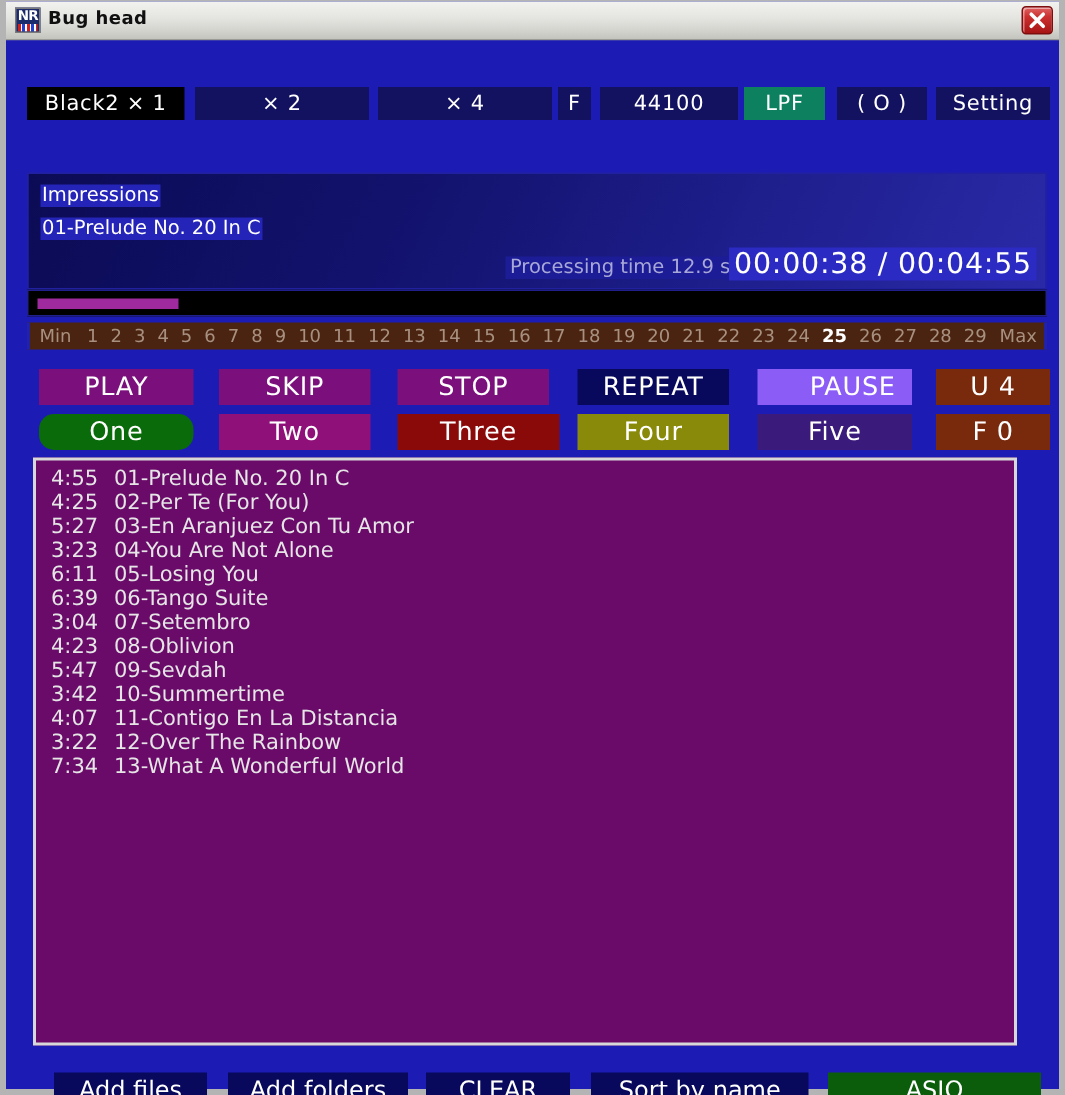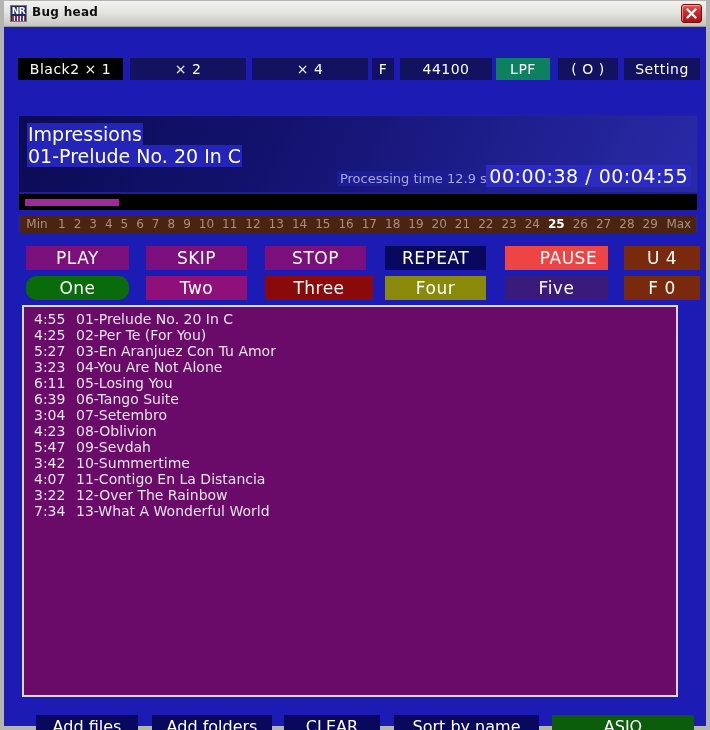--- a/index.html
+++ b/index.html
@@ -121,21 +121,21 @@
     position: absolute;
     left: 14px; top: 88px;
     width: 680px; height: 78px;
     background: linear-gradient(115deg, #0b0b55 0%, #131370 40%, #1f1f8f 72%, #2a2aa8 100%);
     box-sizing: border-box;
     border: 1px solid #2020a0;
   }
   .disp-label {
     position: absolute;
     font-family: "DejaVu Sans", "Liberation Sans", sans-serif;
-    font-size: 19px;
+    font-size: 13px;
     color: #ffffff;
     background: #2424b8;
     padding: 0 1px;
     white-space: nowrap;
   }
   #impressions-label { left: 8px; top: 7px; }
   #now-playing { left: 8px; top: 29px; }
   #proc-time {
     position: absolute;
     right: 192px; top: 55px;
@@ -324,21 +324,21 @@
         <div class="scale-tick">27</div>
         <div class="scale-tick">28</div>
         <div class="scale-tick">29</div>
         <div class="scale-tick edge">Max</div>
       </div>
 
     <div class="cbtn" style="top: 219px; left: 22px; width: 103px; background: rgb(123, 15, 123);"><span>PLAY</span></div>
     <div class="cbtn" style="top: 219px; left: 142px; width: 101px; background: rgb(123, 15, 123);"><span>SKIP</span></div>
     <div class="cbtn" style="top: 219px; left: 261px; width: 101px; background: rgb(123, 15, 123);"><span>STOP</span></div>
     <div class="cbtn" style="top: 219px; left: 381px; width: 101px; background: rgb(8, 8, 92);"><span>REPEAT</span></div>
-    <div class="cbtn" style="top: 219px; left: 501px; width: 103px; background: #ef4444; padding-left: 24px;"><span>PAUSE</span></div>
+    <div class="cbtn" style="top: 219px; left: 501px; width: 103px; background: #8b5cf6; padding-left: 24px;"><span>PAUSE</span></div>
     <div class="cbtn" style="top: 219px; left: 620px; width: 76px; background: rgb(122, 42, 12);"><span>U 4</span></div>
 
     <div class="cbtn" style="top: 249px; left: 22px; width: 103px; background: rgb(10, 107, 10); border-radius: 10px;"><span>One</span></div>
     <div class="cbtn" style="top: 249px; left: 142px; width: 101px; background: rgb(142, 16, 120);"><span>Two</span></div>
     <div class="cbtn" style="top: 249px; left: 261px; width: 108px; background: rgb(138, 10, 10);"><span>Three</span></div>
     <div class="cbtn" style="top: 249px; left: 381px; width: 101px; background: rgb(138, 138, 10);"><span>Four</span></div>
     <div class="cbtn" style="top: 249px; left: 501px; width: 103px; background: rgb(58, 26, 122);"><span>Five</span></div>
     <div class="cbtn" style="top: 249px; left: 620px; width: 76px; background: rgb(122, 42, 12);"><span>F 0</span></div>
 
     <div id="playlist-frame" style="background: rgb(106, 11, 106); border-color: rgb(216, 216, 216);">

